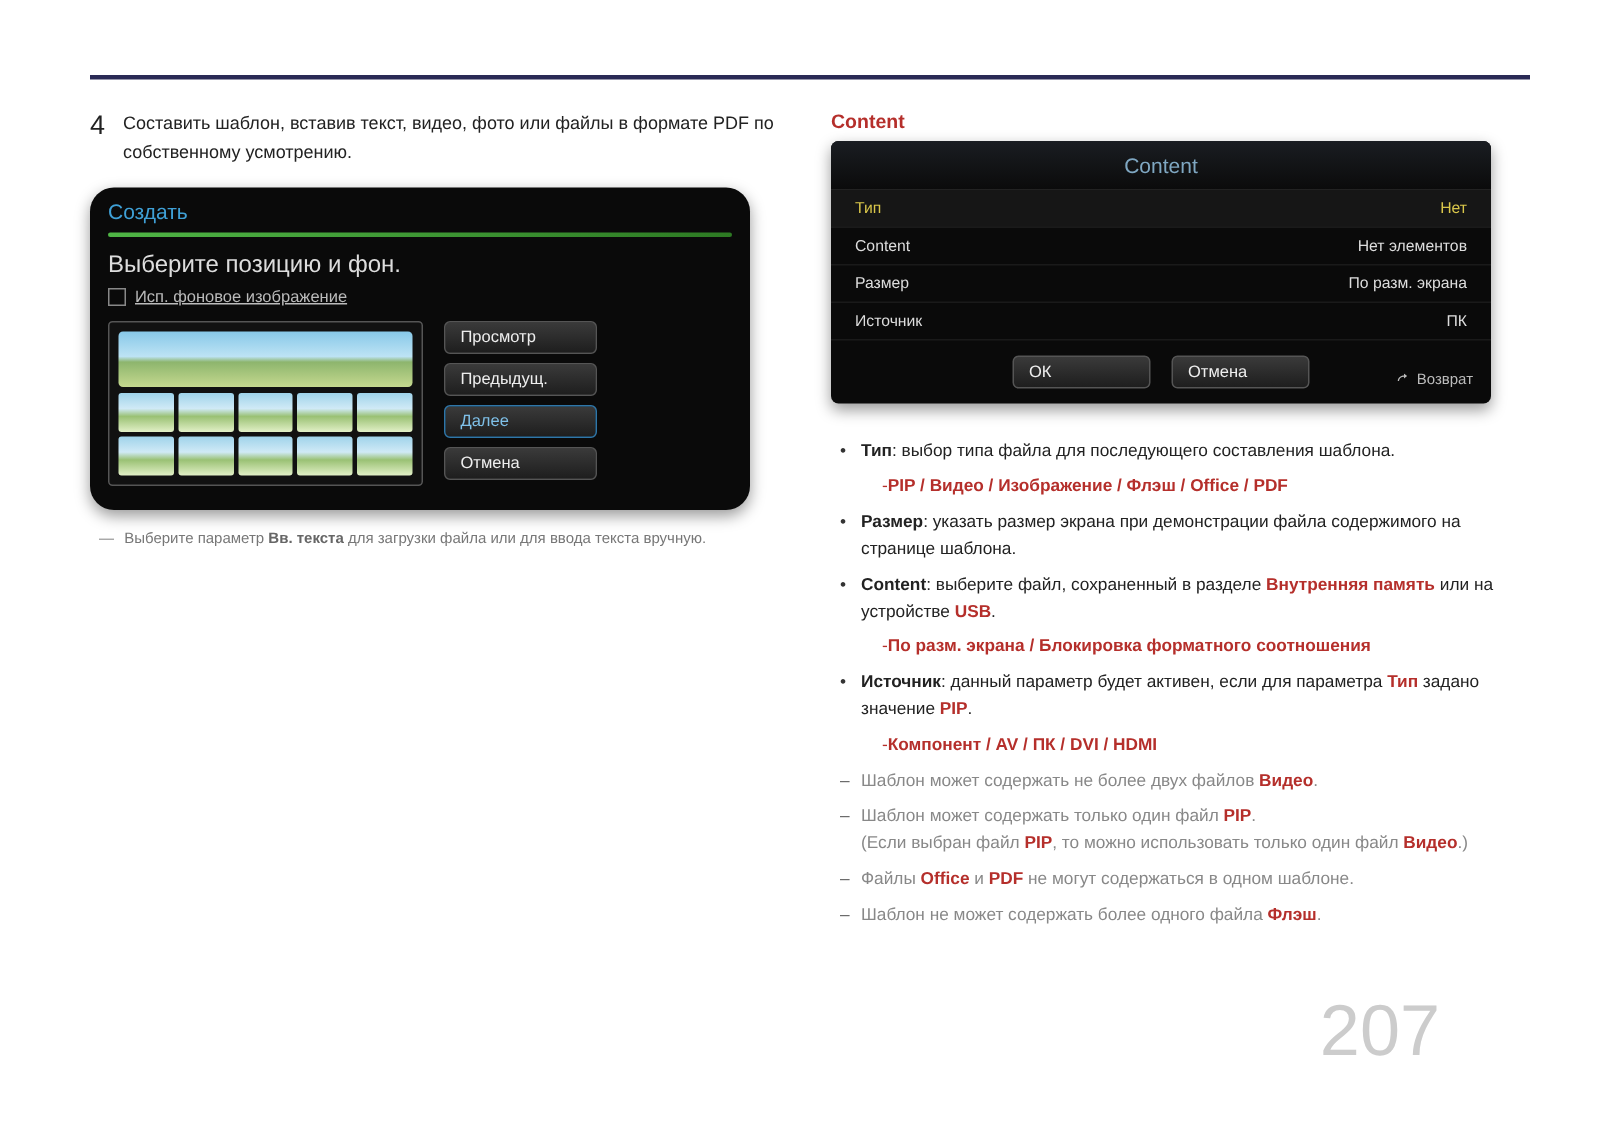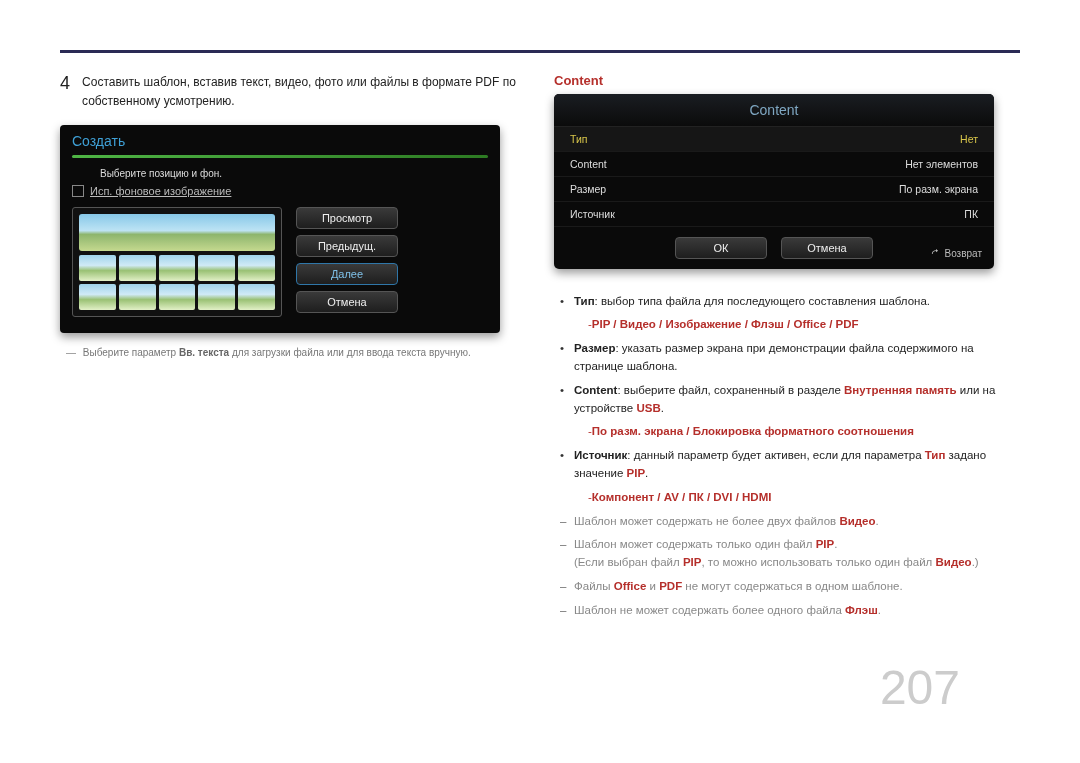--- a/index.html
+++ b/index.html
@@ -27,36 +27,36 @@
     flex: 1 1 50%;
   }
 
   
   .step-row { display:flex; gap:10px; }
   .step-num { font-size:18px; font-weight:400; width:16px; color:#222; }
   .step-text { font-size:12px; line-height:1.6; color:#222; }
 
   .ui-create {
     background:#0a0a0a;
-    border-radius:4px;
+    border-radius:16px;
     padding:0;
     margin:14px 0 8px 0;
     width: 440px;
     box-shadow: 0 4px 10px rgba(0,0,0,.4);
     color:#ddd;
     overflow:hidden;
   }
   .ui-create-title {
     color:#3fa0d6;
     font-size:14px;
     padding:8px 12px 6px 12px;
   }
   .ui-green-line { height:3px; background: linear-gradient(to right, #4fb545, #2d7a23); margin:0 12px; border-radius:2px;}
   .ui-create-body { padding:10px 12px 16px 12px; }
-  .ui-sub { font-size:10px; color:#ddd; margin-bottom:6px;margin-left:28px; }
+  .ui-sub { font-size:16px; color:#ddd; margin-bottom:6px; }
   .ui-check { font-size:11px; color:#bbb; display:flex; align-items:center; gap:6px; margin-bottom:10px;text-decoration:underline;}
   .ui-check .box { width:10px; height:10px; border:1px solid #888; display:inline-block;}
   .ui-create-row { display:flex; gap:14px; align-items:flex-start; }
 
   .thumbs {
     width: 210px;
     height: 110px;
     border:1px solid #555;
     background:#111;
     border-radius:3px;
@@ -72,21 +72,21 @@
   }
   .thumbs-grid { display:grid; grid-template-columns: repeat(5,1fr); gap:3px; }
   .thumb {
     height:26px; border-radius:2px;
     background:linear-gradient(to bottom,#9fd3ea 0%, #d0eaf6 40%, #9ac174 60%, #e2f0c7 100%);
   }
 
   .ui-btns { display:flex; flex-direction:column; gap:6px; }
   .ui-btn {
     min-width:80px;
-    text-align:center;
+    text-align:left;
     font-size:11px;
     color:#eee;
     background: linear-gradient(to bottom,#3a3a3a,#1e1e1e);
     border:1px solid #555;
     border-radius:4px;
     padding:4px 10px;
   }
   .ui-btn.next { border-color:#2f76a8; color:#7fc0e8;}
 
   .footnote { font-size:10px; color:#777; margin:14px 0 0 6px; }

